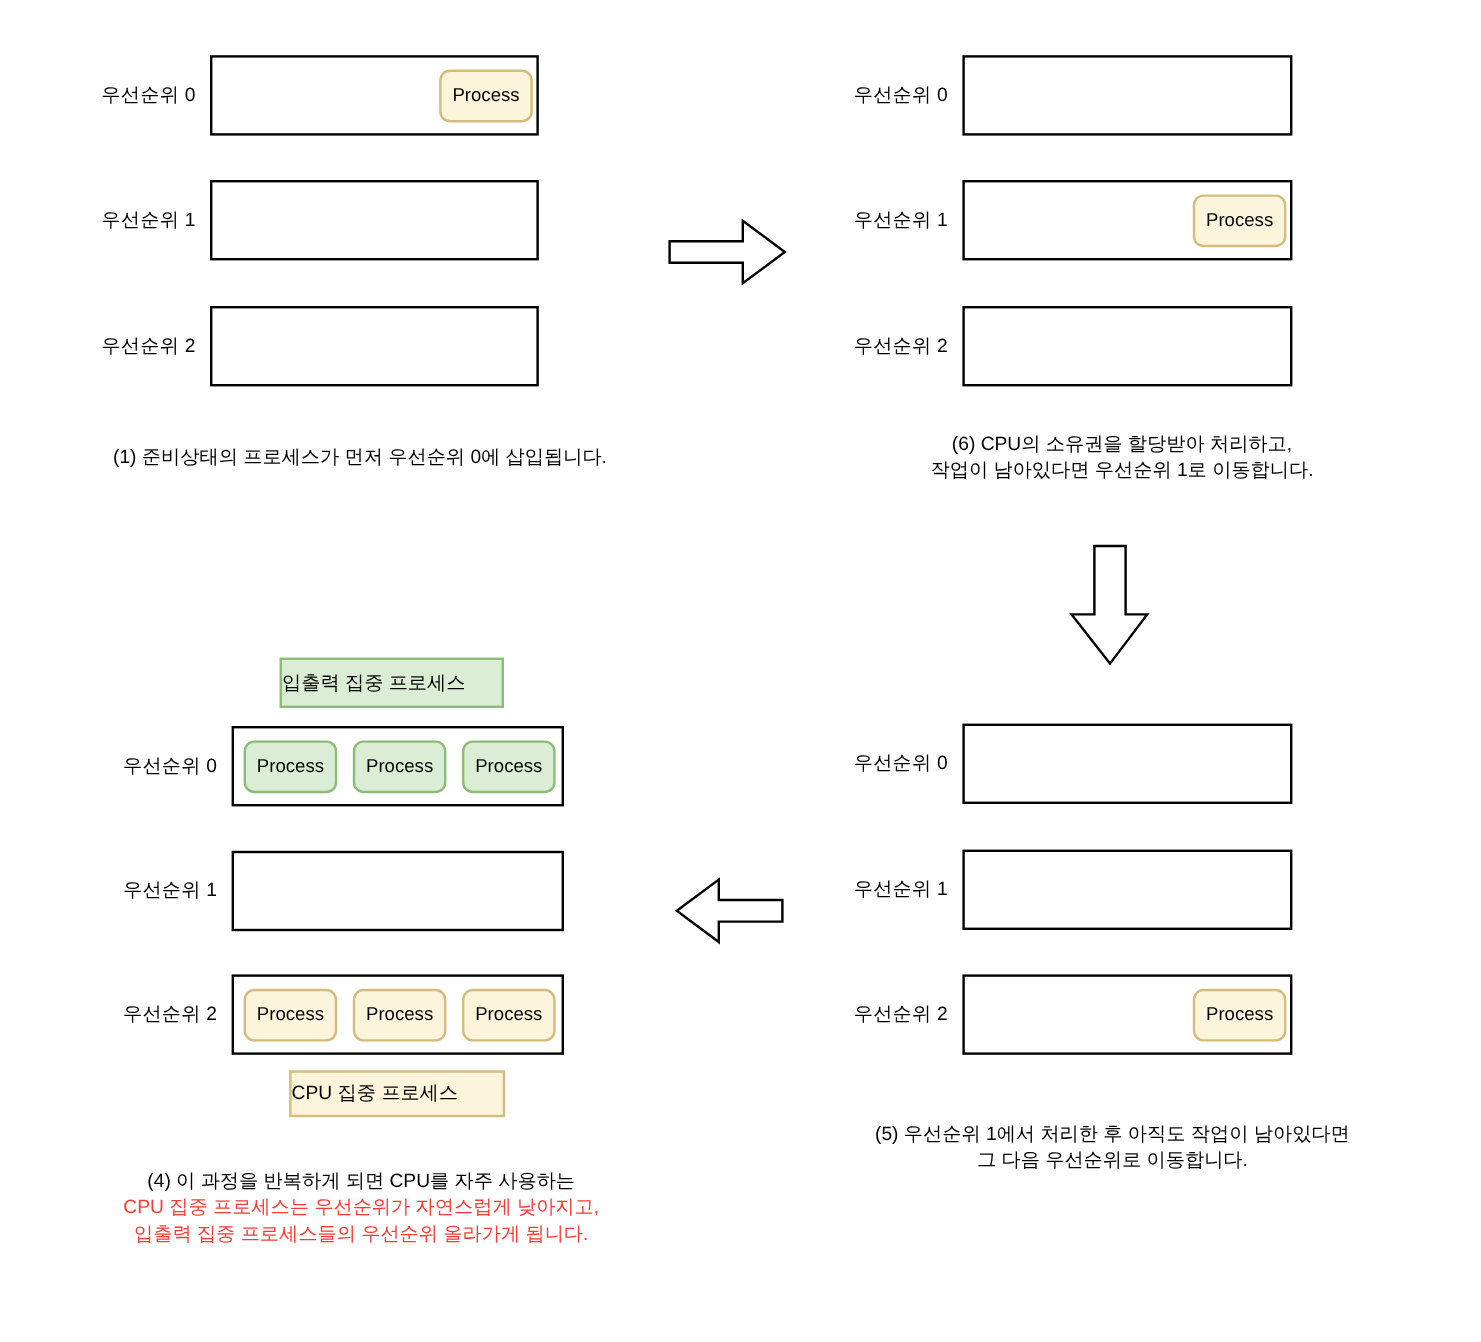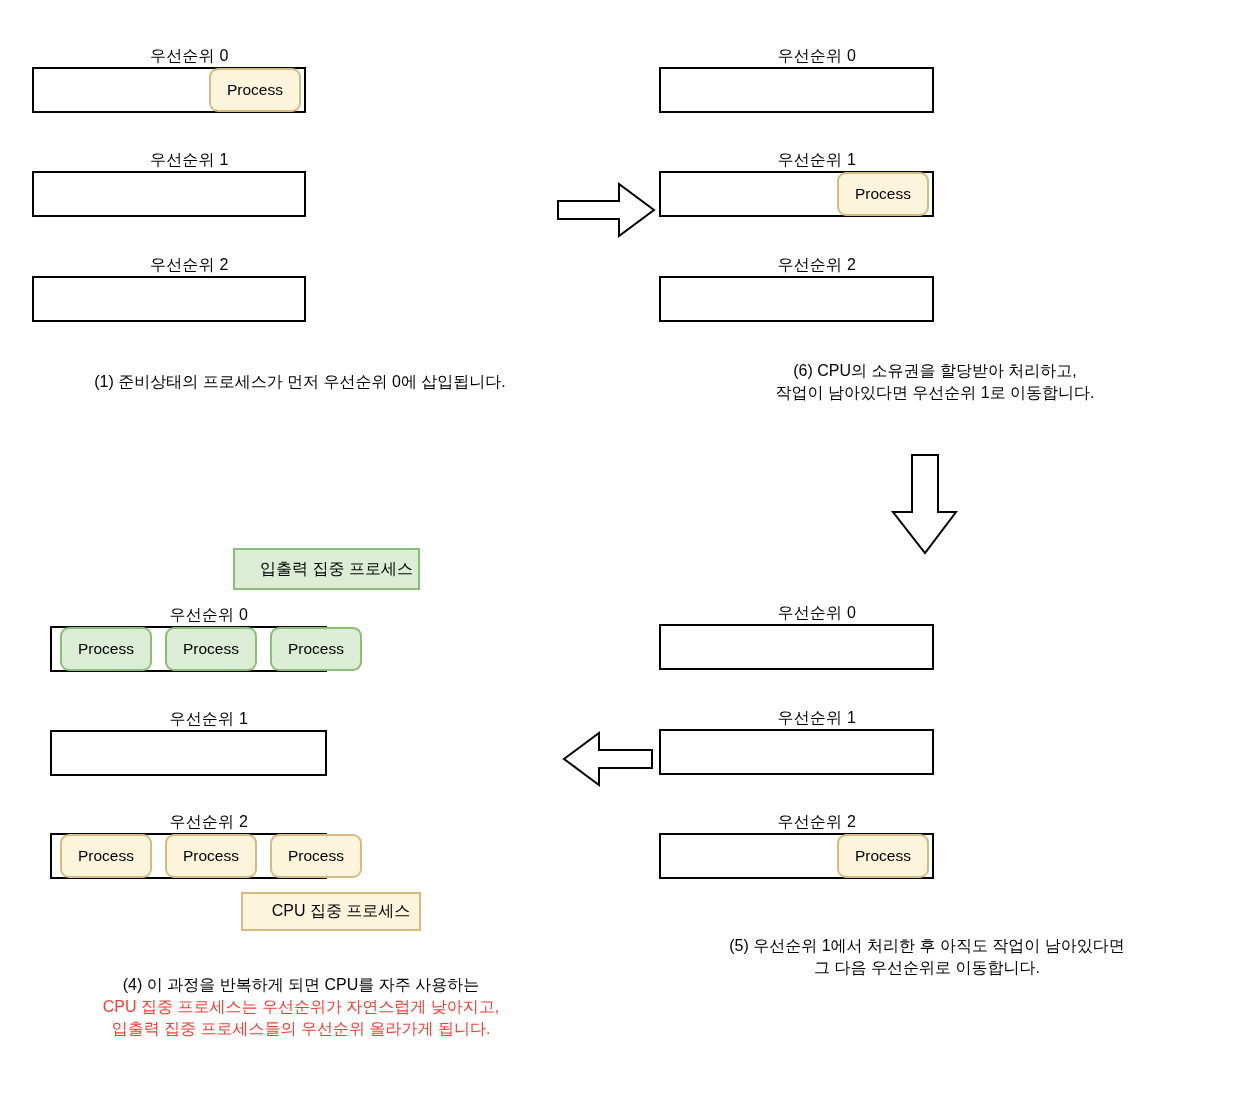--- a/index.html
+++ b/index.html
@@ -1,54 +1,54 @@
 <!DOCTYPE html>
 <html style="--process-yellow-fill: #FCF4DB; --process-yellow-border: #D5BC7E; --process-green-fill: #DBEDD4; --process-green-border: #8BBD76; --caption-red: #FB3A33;"><head>
 <meta charset="utf-8">
 <style>
   html,body { margin:0; padding:0; background:#fff; }
   .canvas {
     position:relative; width:1234px; height:1118px; background:#ffffff;
     font-family:"Liberation Sans","DejaVu Sans",sans-serif; color:#000;
     overflow:hidden;
   }
-  .qrow { position:absolute; display:flex; align-items:center; height:67px;flex-direction:column; }
+  .qrow { position:absolute; display:flex; align-items:center; height:67px; }
   .qlabel { flex:none; width:131px; text-align:right; padding-right:12px;
             font-size:16px; letter-spacing:0.2px; white-space:nowrap; }
   .qbox { position:relative; height:100%; box-sizing:border-box;
           border:2px solid #000; background:#fff; }
   .w274 { width:274px; } .w275 { width:275px; } .w277 { width:277px; }
 
   
   .r-p1-0 { left:32px;  top:46px; }
   .r-p1-1 { left:32px;  top:150px; }
   .r-p1-2 { left:32px;  top:255px; }
   .r-p2-0 { left:659px; top:46px; }
   .r-p2-1 { left:659px; top:150px; }
   .r-p2-2 { left:659px; top:255px; }
   .r-p3-0 { left:659px; top:603px; }
   .r-p3-1 { left:659px; top:708px; }
   .r-p3-2 { left:659px; top:812px; }
   .r-p4-0 { left:50px;  top:605px; }
   .r-p4-1 { left:50px;  top:709px; }
   .r-p4-2 { left:50px;  top:812px; }
 
-  .proc { box-sizing:border-box; width:92px; height:44px; border-radius:9px;
+  .proc { box-sizing:border-box; width:78px; height:44px; border-radius:9px;
           display:flex; align-items:center; justify-content:center;
           font-size:15.5px; }
   .proc.yellow { background:var(--process-yellow-fill,#FCF4DB);
                  border:2px solid var(--process-yellow-border,#D5BC7E); }
   .proc.green  { background:var(--process-green-fill,#DBEDD4);
                  border:2px solid var(--process-green-border,#8BBD76); }
   .at-right { position:absolute; right:3px; top:50%; transform:translateY(-50%); }
   .proc-strip { position:absolute; left:8px; top:0; height:100%;
                 display:flex; align-items:center; gap:13px; }
 
   .tag { position:absolute; box-sizing:border-box; display:flex;
-         align-items:center; justify-content:center; font-size:16px;padding-left:20px; }
+         align-items:center; font-size:16px; }
   .tag-green  { left:233px; top:548px; width:187px; height:42px;
                 background:var(--process-green-fill,#DBEDD4);
                 border:2px solid var(--process-green-border,#8BBD76); }
   .tag-yellow { left:241px; top:892px; width:180px; height:39px;
                 background:var(--process-yellow-fill,#FCF4DB);
                 border:2px solid var(--process-yellow-border,#D5BC7E); }
 
   .caption { position:absolute; width:520px; text-align:center;
              font-size:16px; line-height:22px; }
   .cap1 { left:40px;  top:371px; }

